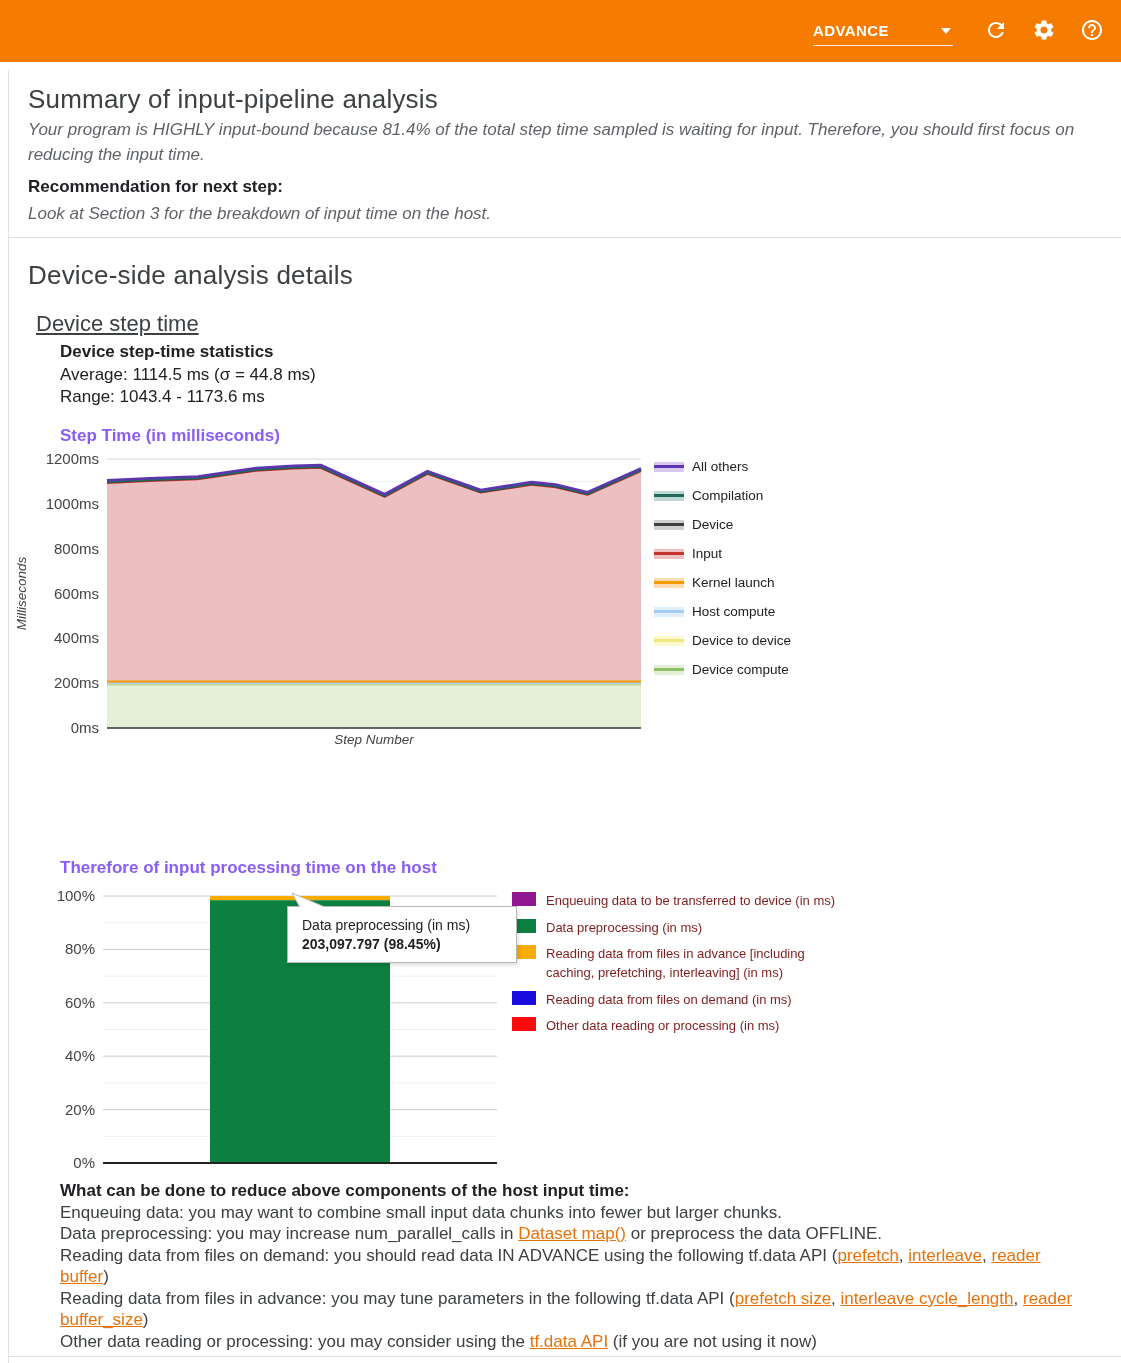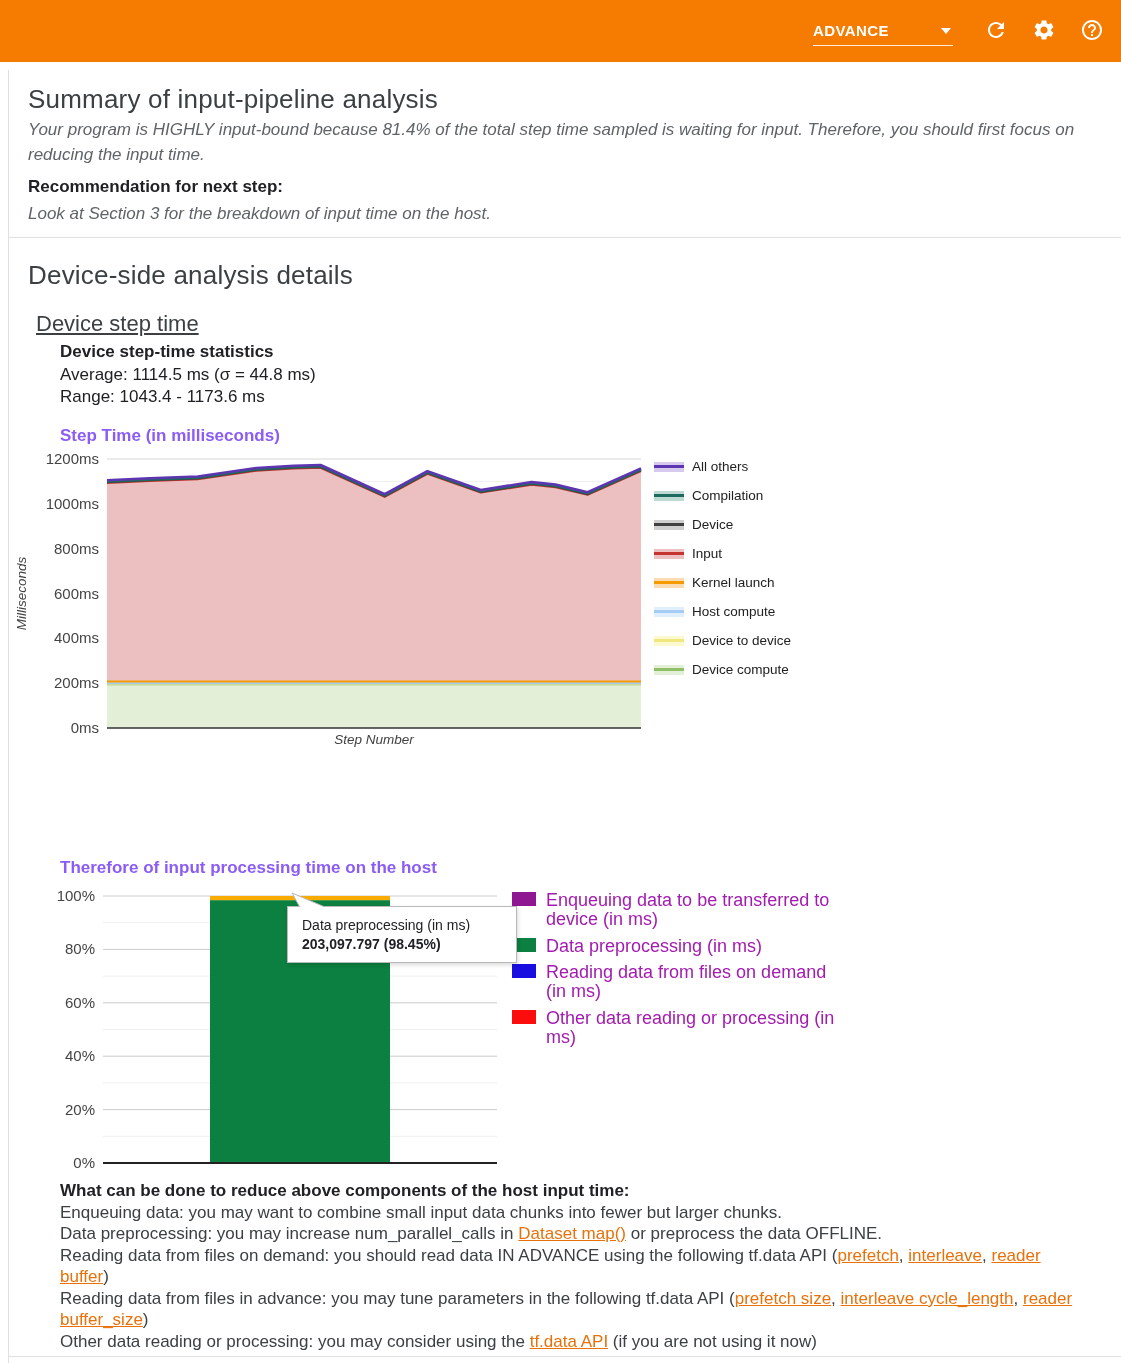--- a/index.html
+++ b/index.html
@@ -53,21 +53,21 @@
   .dlegend { display:flex; flex-direction:column; }
   .dlegend-item { display:flex; align-items:center; height:21px; }
   .dswatch { width:30px; height:10px; display:inline-block; margin-right:8px; position:relative; }
   .dswatch i { display:block; position:absolute; left:0; right:0; top:3px; height:3px; }
   .dlabel { font-size:13.5px; color:#212121; }
 
   
   .hlegend { display:flex; flex-direction:column; width:330px; }
   .hlegend-item { display:flex; align-items:flex-start; margin-bottom:7.5px; }
   .hswatch { width:24px; height:14px; flex:0 0 24px; margin-right:10px; margin-top:1px; }
-  .hlabel { font-size:18px; color:#a21caf; line-height:19px; }
+  .hlabel { font-size:13px; color:#7f1d1d; line-height:19px; }
 
   
   .tooltip {
     position:absolute; left:287px; top:906px; width:230px;
     background:#fff; border:1px solid #b9b9b9;
     box-shadow:1px 2px 4px rgba(0,0,0,0.15);
     padding:10px 14px; z-index:5;
   }
   .tt-arrow { position:absolute; top:-15px; left:4px; width:40px; height:16px; overflow:visible; }
   .tt-title { font-size:14px; color:#202124; margin-bottom:3px; }
@@ -242,20 +242,24 @@
   <div id="host-legend" class="hlegend abs" style="left:512px; top:891px;">
       <div class="hlegend-item">
         <span class="hswatch" style="background: rgb(143, 23, 145);"></span>
         <span class="hlabel">Enqueuing data to be transferred to device (in ms)</span>
       </div>
       <div class="hlegend-item">
         <span class="hswatch" style="background: rgb(12, 128, 64);"></span>
         <span class="hlabel">Data preprocessing (in ms)</span>
       </div>
       <div class="hlegend-item">
+        <span class="hswatch" style="background: rgb(249, 171, 0);"></span>
+        <span class="hlabel">Reading data from files in advance [including caching, prefetching, interleaving] (in ms)</span>
+      </div>
+      <div class="hlegend-item">
         <span class="hswatch" style="background: rgb(26, 13, 224);"></span>
         <span class="hlabel">Reading data from files on demand (in ms)</span>
       </div>
       <div class="hlegend-item">
         <span class="hswatch" style="background: rgb(250, 13, 12);"></span>
         <span class="hlabel">Other data reading or processing (in ms)</span>
       </div>
     </div>
 
   <div class="tooltip">

